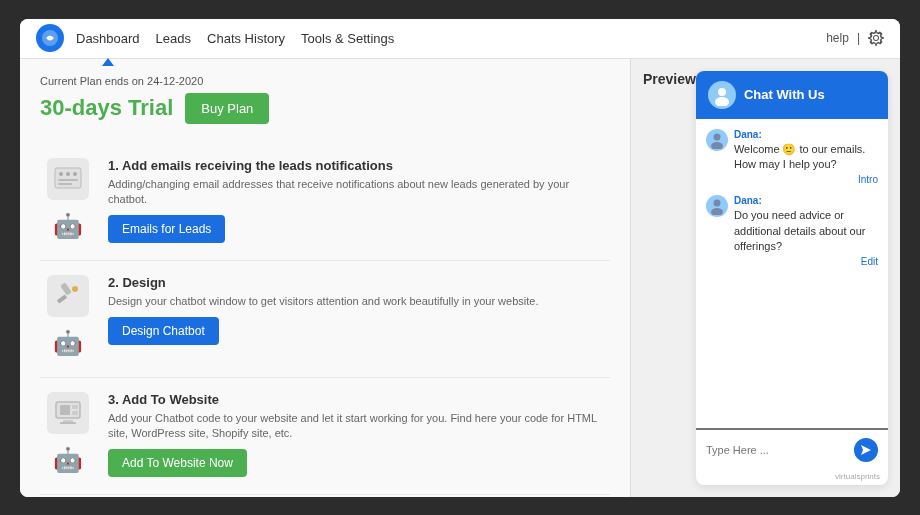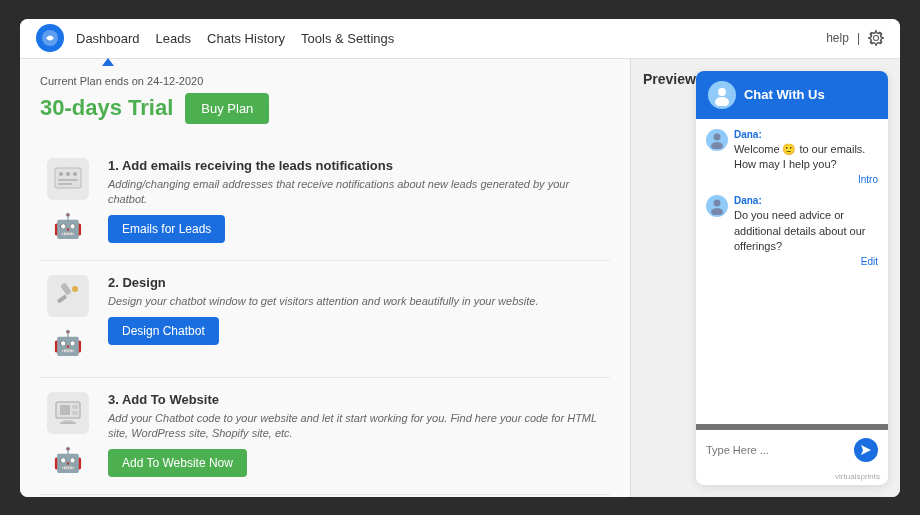--- a/index.html
+++ b/index.html
@@ -170,21 +170,20 @@
       font-size: 13px;
       font-weight: bold;
       color: #333;
       margin-bottom: 4px;
     }
     .step-desc {
       font-size: 11px;
       color: #666;
       line-height: 1.4;
       margin-bottom: 8px;
-      font-style: italic;
     }
     .step-btn {
       background: #1a6ee0;
       color: white;
       border: none;
       border-radius: 4px;
       padding: 7px 14px;
       font-size: 12px;
       cursor: pointer;
     }
@@ -278,21 +277,21 @@
     }
     .msg-link {
       font-size: 10px;
       color: #1a6ee0;
       display: block;
       text-align: right;
       margin-top: 2px;
       cursor: pointer;
     }
     .chat-input-area {
-      border-top: 6px solid #737373;
+      border-top: 2px solid #737373;
       padding: 8px 10px;
       display: flex;
       align-items: center;
       gap: 6px;
     }
     .chat-input {
       flex: 1;
       border: none;
       outline: none;
       font-size: 11px;

